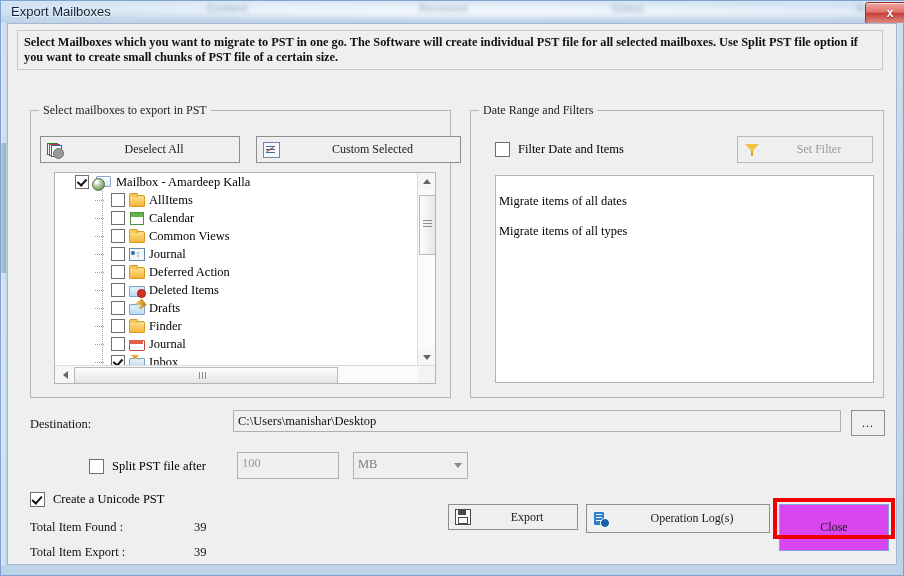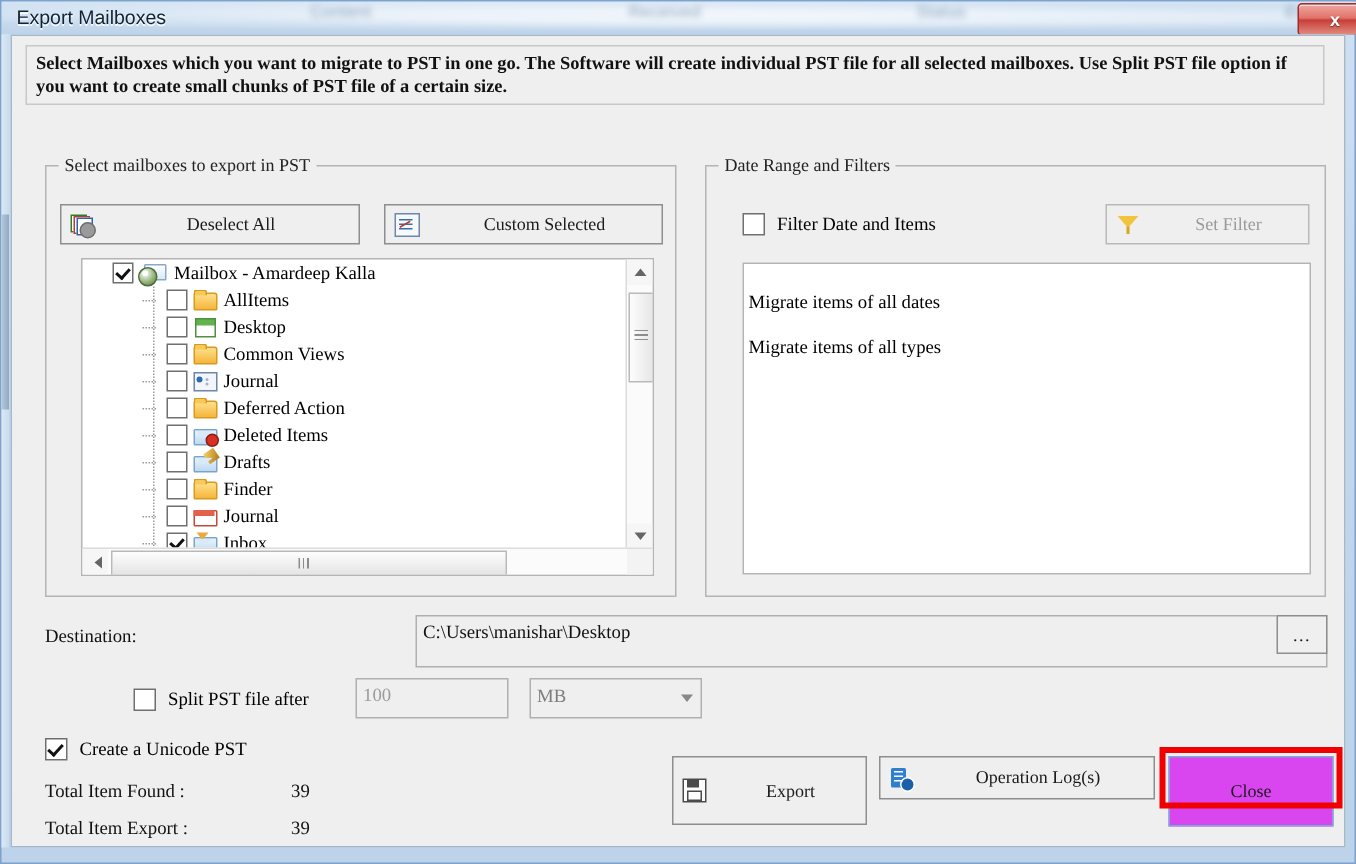--- a/index.html
+++ b/index.html
@@ -125,21 +125,21 @@
     display: flex; align-items: center;
     cursor: pointer;
     position: absolute;
     padding: 0;
   }
   .btn .lbl { flex: 1; text-align: center; }
   .btn .bico { width: 28px; text-align: center; display:flex; align-items:center; justify-content:center; }
   .btn.disabled { color: #9a9a9a; border-color: #b9b9b9; }
 
   #btn-deselect { left: 32px; top: 112px; width: 200px; height: 27px; }
-  #btn-custom   { left: 248px; top: 112px; width: 186px; height: 27px; }
+  #btn-custom   { left: 248px; top: 112px; width: 205px; height: 27px; }
   #btn-setfilter{ left: 729px; top: 112px; width: 136px; height: 27px; }
 
   
   .treebox {
     position: absolute; left: 46px; top: 148px;
     width: 382px; height: 212px;
     background: #fff;
     border: 1px solid #b4b4b4;
     box-sizing: border-box;
     overflow: hidden;
@@ -334,21 +334,21 @@
   .filter-list .fl-row { height: 30px; line-height: 14px; }
 
   
   .lbl-static { position:absolute; font-size:12.5px; color:#111; }
   #lbl-destination { left: 22px; top: 393px; }
   .txtbox {
     position:absolute; box-sizing:border-box;
     background:#efefef; border:1px solid #b0b0b0;
     font-size:12.5px; color:#111; padding: 3px 4px;
   }
-  #txt-destination { left: 225px; top: 386px; width: 608px; height: 35px; margin-left: 44px; }
+  #txt-destination { left: 225px; top: 386px; width: 608px; height: 22px; }
   #btn-browse { left: 843px; top: 386px; width: 34px; height: 26px; justify-content:center; }
   #btn-browse .lbl { letter-spacing: 1px; }
 
   #chk-split { left: 36px; top: 435px; padding-left: 45px; }
   #chk-unicode { left: 22px; top: 468px; }
   #txt-split {
     left: 229px; top: 428px; width: 102px; height: 27px;
     color: #9a9a9a;
   }
   .combo {
@@ -360,21 +360,21 @@
     position:absolute; right: 5px; top: 10px;
     width:0;height:0;border-left:4px solid transparent;border-right:4px solid transparent;border-top:5px solid #888;
   }
 
   #lbl-found  { left: 22px; top: 496px; }
   #lbl-export { left: 22px; top: 521px; }
   #val-found  { left: 186px; top: 496px; }
   #val-export { left: 186px; top: 521px; }
 
   
-  #btn-export { left: 440px; top: 480px; width: 130px; height: 46px; }
+  #btn-export { left: 440px; top: 480px; width: 130px; height: 26px; }
   #btn-oplog  { left: 578px; top: 480px; width: 184px; height: 29px; }
   #btn-close  {
     left: 771px; top: 480px; width: 110px; height: 47px;
     background: #d946ef; border: 1px solid #7aa8d8;
     justify-content: center;
   }
   .close-highlight {
     position:absolute; left: 765px; top: 474px;
     width: 122px; height: 41px;
     border: 4px solid #f00000;
@@ -496,21 +496,21 @@
           <span class="dline-h"></span>
           <span class="cbx"></span>
           <span class="ticon ic-folder"></span>
           <span>AllItems</span>
         </div>
 
         <div class="tnode child">
           <span class="dline-h"></span>
           <span class="cbx"></span>
           <span class="ticon ic-cal"></span>
-          <span>Desktop</span>
+          <span>Calendar</span>
         </div>
 
         <div class="tnode child">
           <span class="dline-h"></span>
           <span class="cbx"></span>
           <span class="ticon ic-folder"></span>
           <span>Common Views</span>
         </div>
 
         <div class="tnode child">

